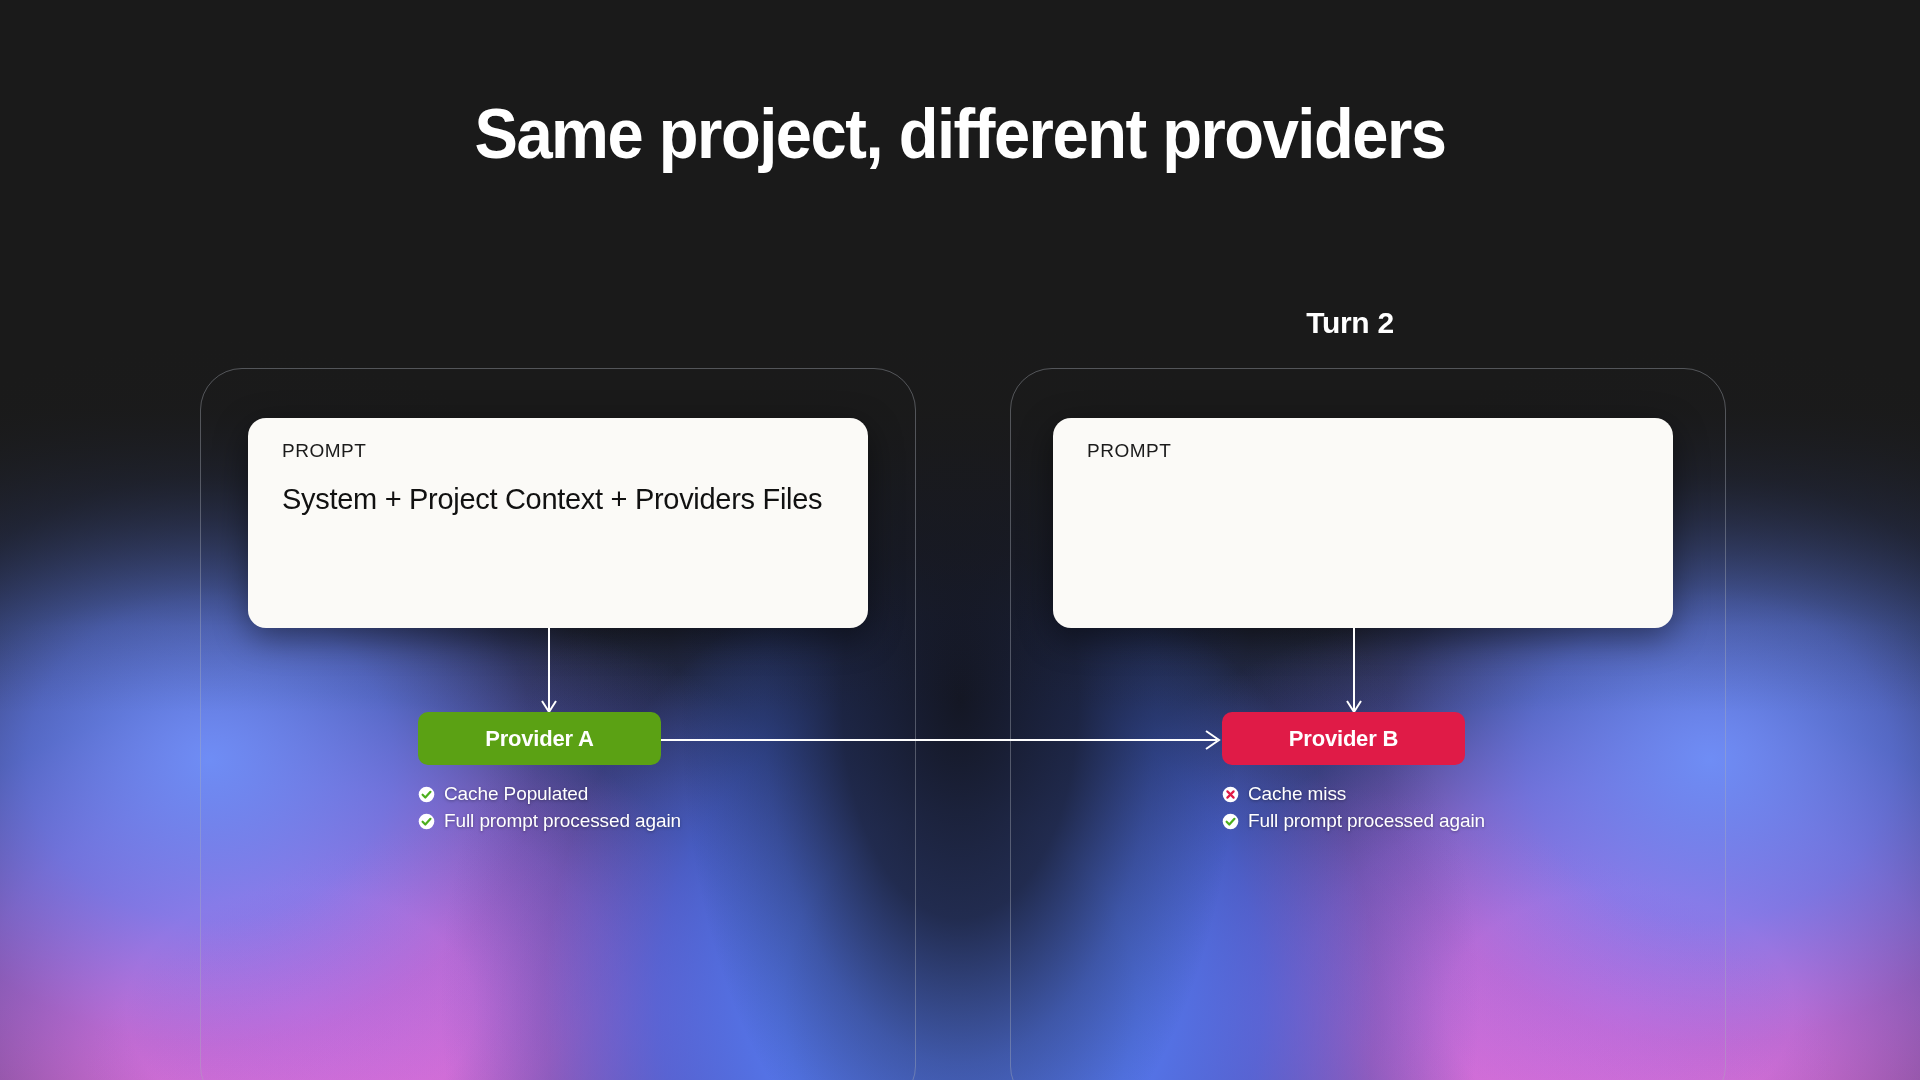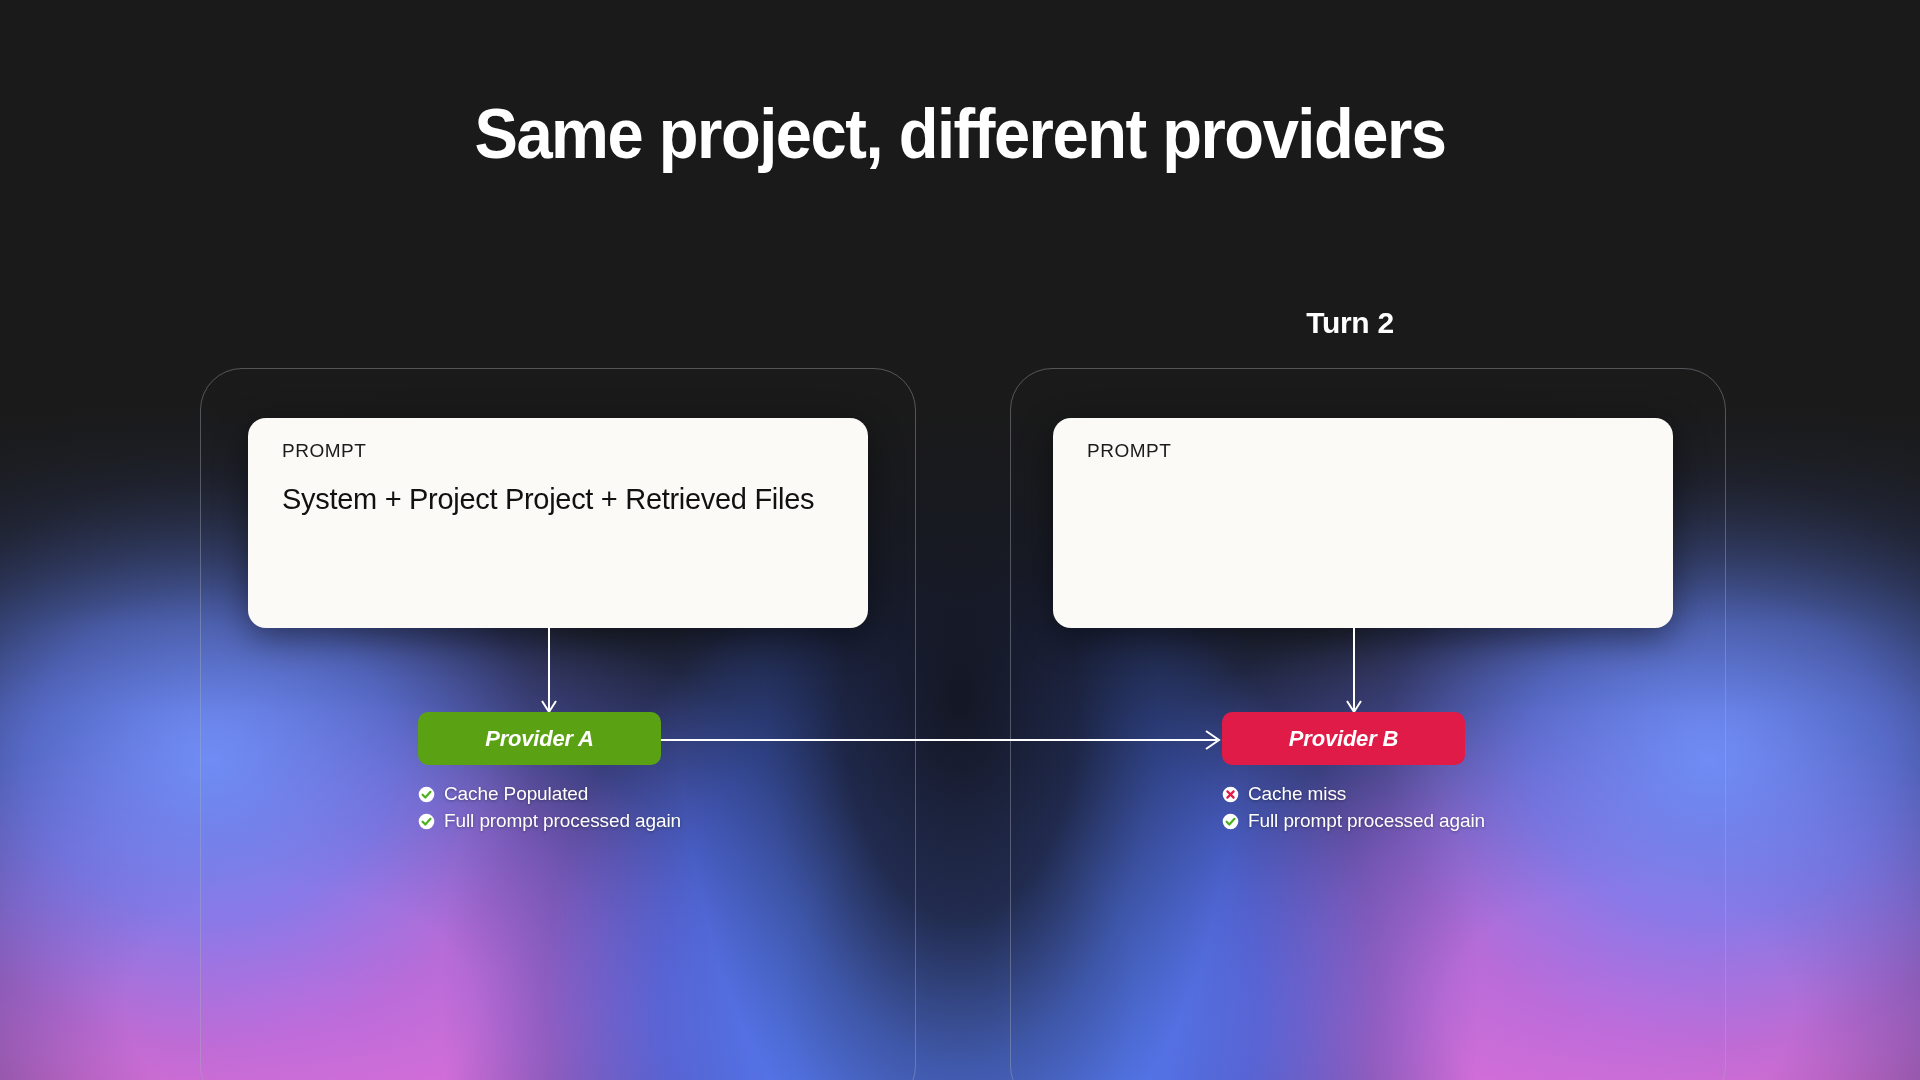--- a/index.html
+++ b/index.html
@@ -193,21 +193,20 @@
     height: 53px;
     border-radius: 10px;
     color: #ffffff;
     font-size: 22px;
     font-weight: 700;
     letter-spacing: -0.2px;
     display: flex;
     align-items: center;
     justify-content: center;
     white-space: nowrap;
-    font-style: italic;
   }
   #provider-a { left: 418px;  top: 712px; width: 243px; background: #5ba114; }
   #provider-b { left: 1222px; top: 712px; width: 243px; background: #e01b47; }
 
   
   #switch-arrow {
     position: absolute;
     left: 661px;
     top: 714px;
     width: 561px;
@@ -275,21 +274,21 @@
 
   <div class="title">Same project, different providers</div>
 
   <div class="turn-label" id="turn2-label">Turn 2</div>
 
   <div class="panel" id="panel-1"></div>
   <div class="panel" id="panel-2"></div>
 
   <div class="prompt-card" id="prompt-card-1">
     <div class="prompt-eyebrow">PROMPT</div>
-    <div class="prompt-body"><span>System + Project Project + Retrieved Files</span></div>
+    <div class="prompt-body"><span>System + Project Context + Providers Files</span></div>
   </div>
 
   <div class="prompt-card" id="prompt-card-2">
     <div class="prompt-eyebrow">PROMPT</div>
   </div>
 
   <div class="v-arrow" id="v-arrow-1">
     <svg width="22" height="92" viewBox="0 0 22 92">
       <line x1="11" y1="0" x2="11" y2="82" stroke="#ffffff" stroke-width="2"></line>
       <polyline points="4,73 11,84 18,73" fill="none" stroke="#ffffff" stroke-width="2"></polyline>

